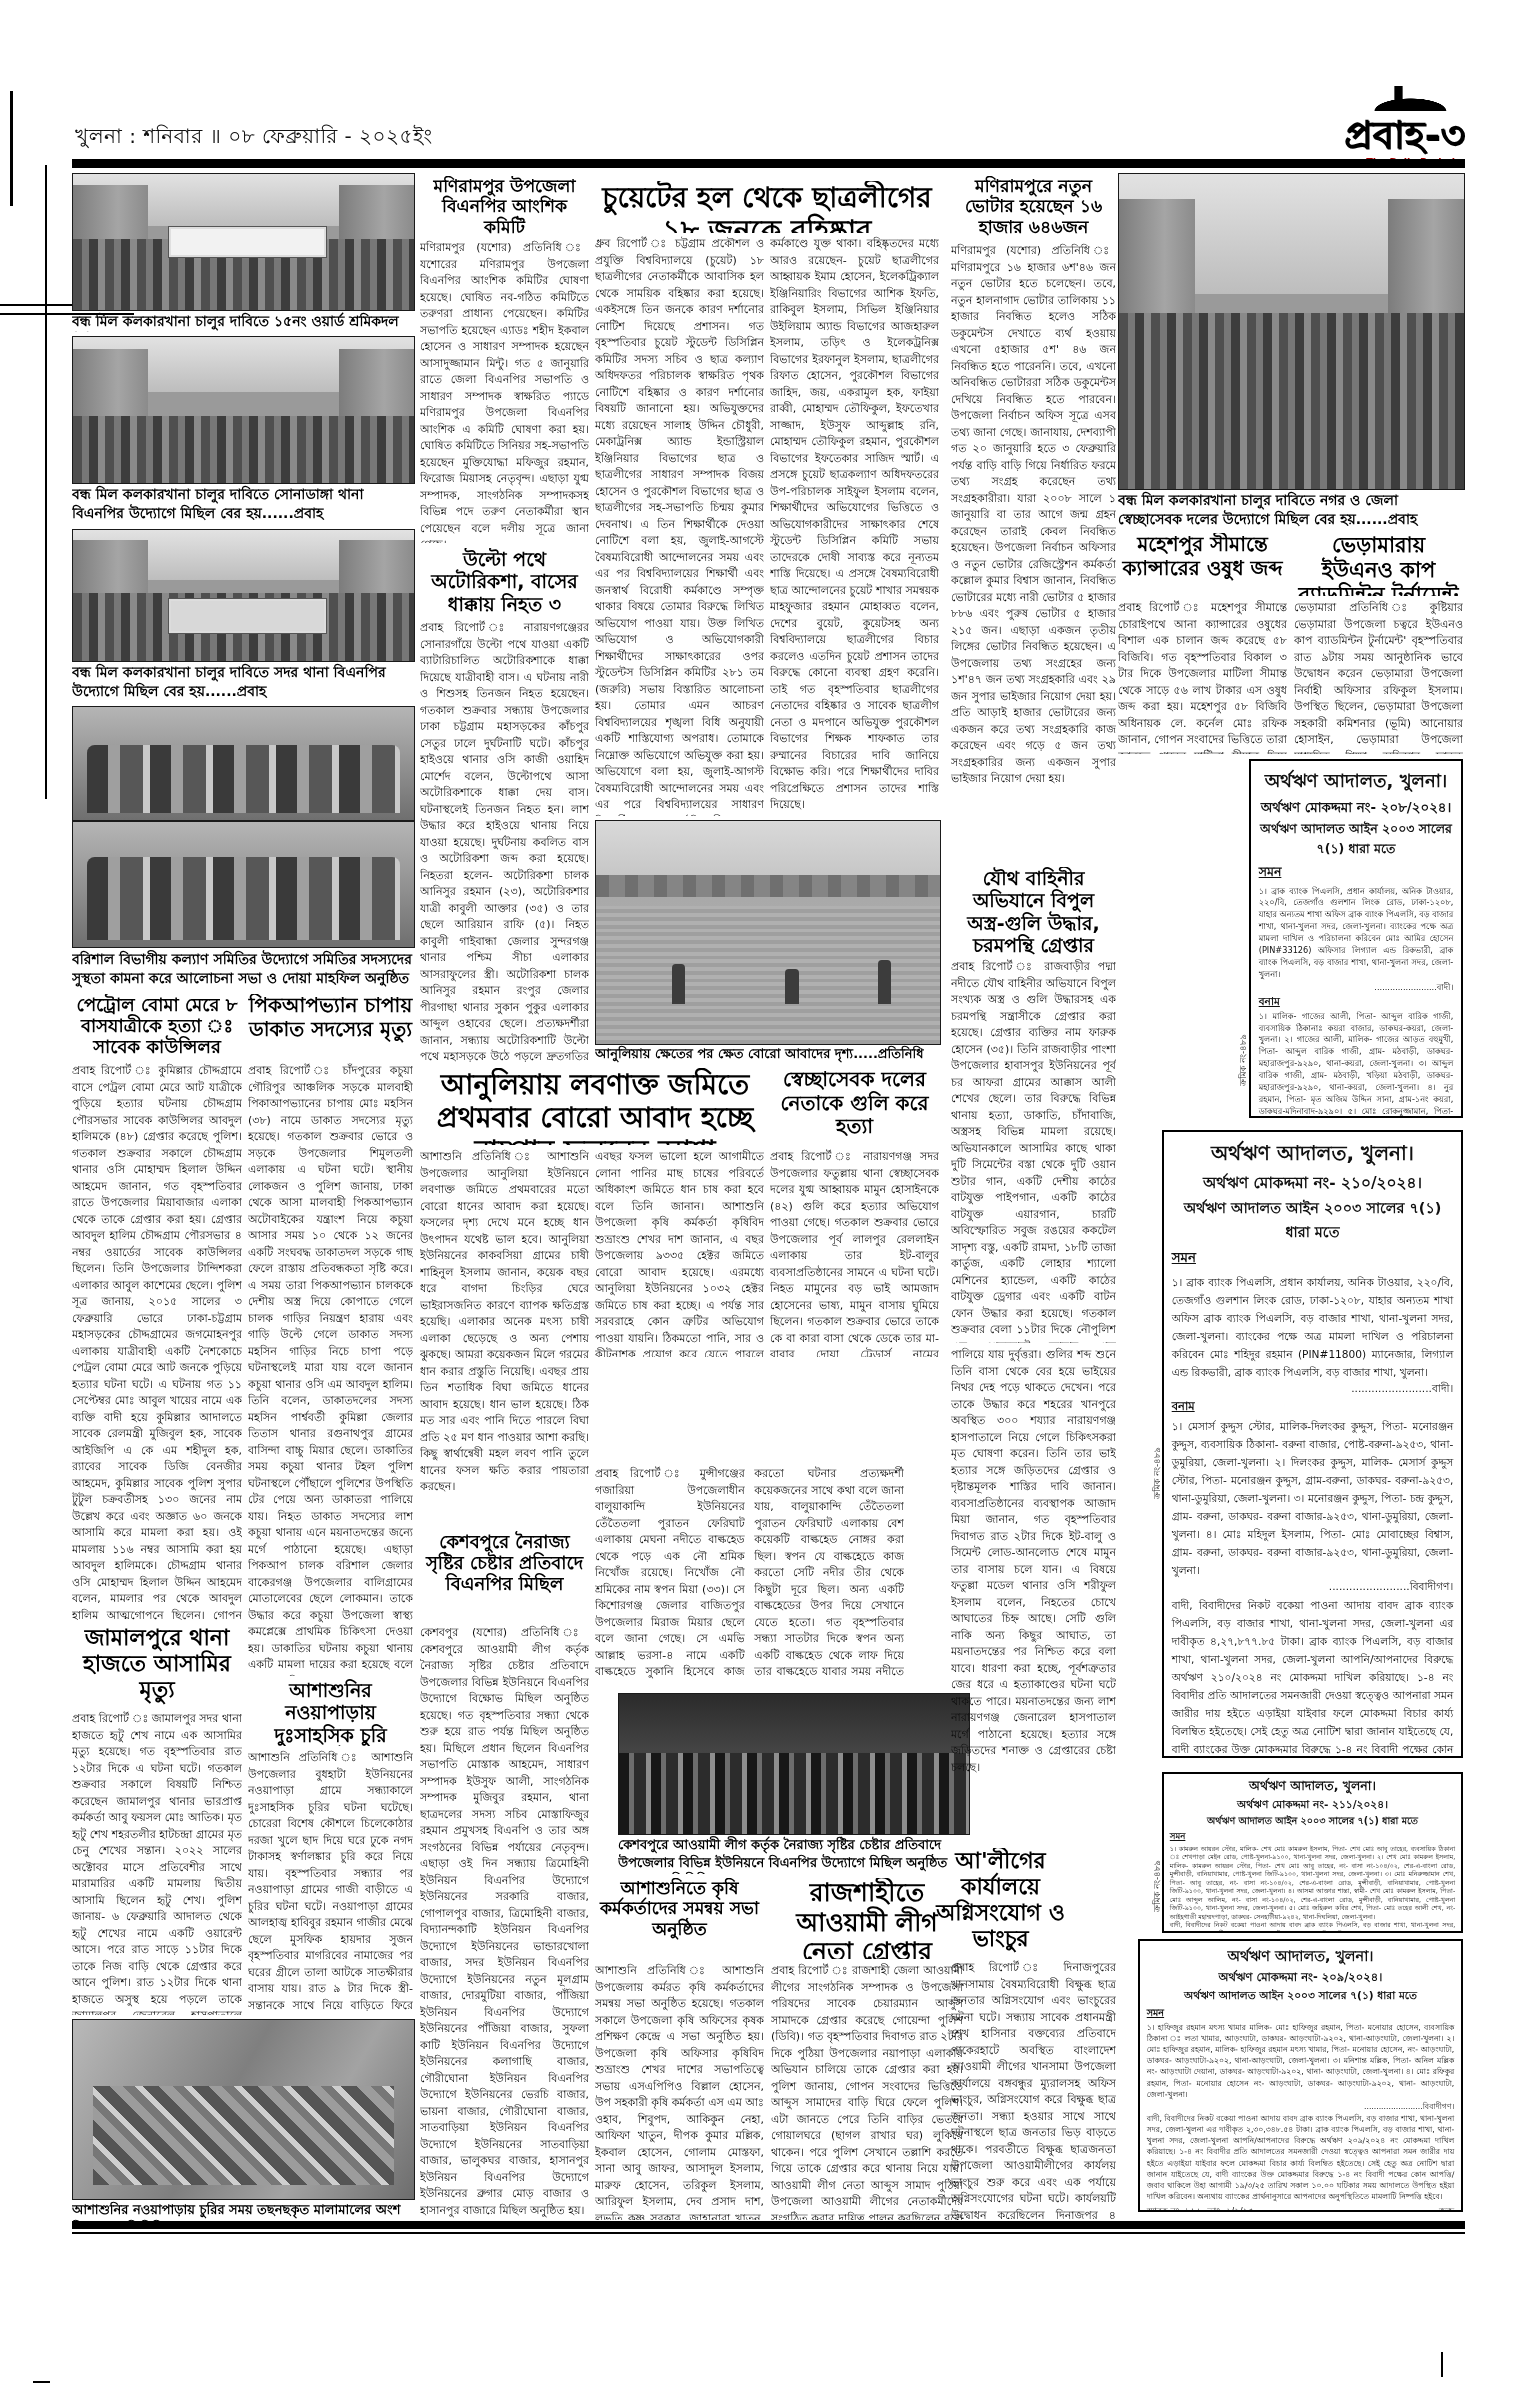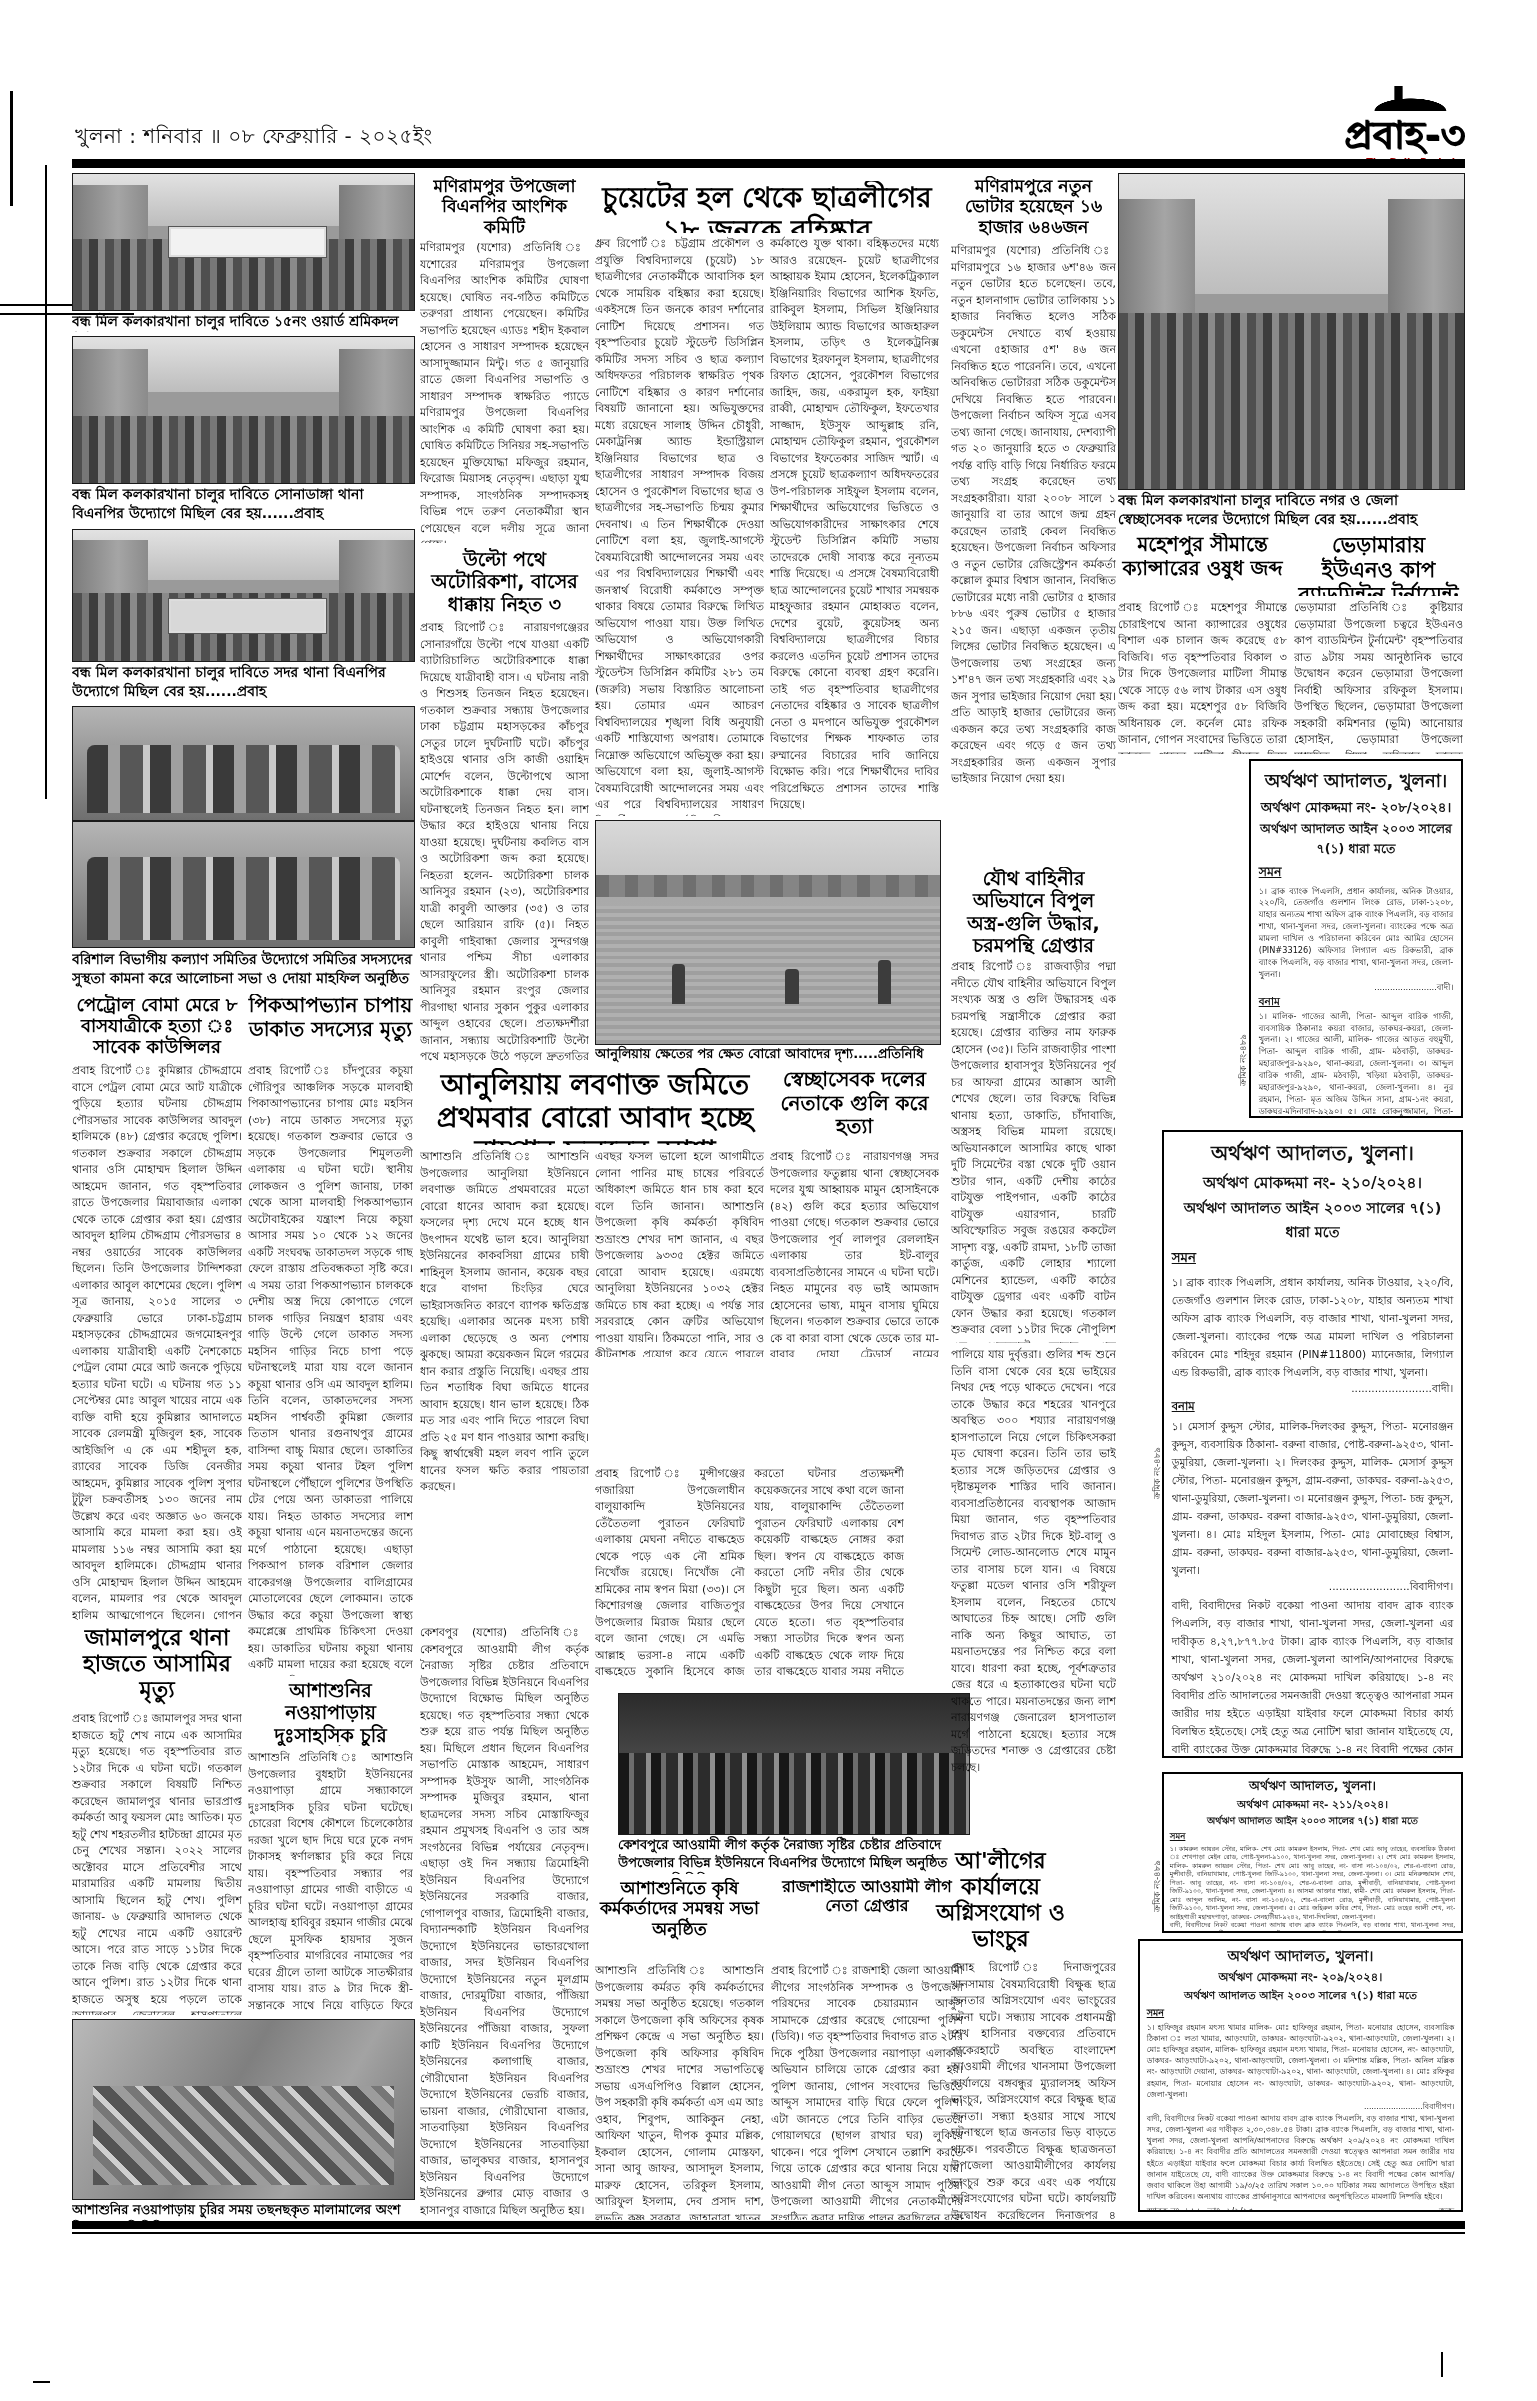--- a/index.html
+++ b/index.html
@@ -145,33 +145,34 @@
     <div class="farmer" style="left:22%"></div>
       <div class="farmer" style="left:55%;height:35px;"></div>
       <div class="farmer" style="left:82%;height:44px;"></div>
   </div>
   <div class="abs caption" style="left:595px;top:1045px;width:344px;height:20px;overflow:hidden;font-size:13px;">আনুলিয়ায় ক্ষেতের পর ক্ষেত বোরো আবাদের দৃশ্য.....প্রতিনিধি</div>
 
   <div class="abs hl" style="left:423px;top:1068px;width:344px;height:77px;font-size:28px;overflow:hidden;">আনুলিয়ায় লবণাক্ত জমিতে প্রথমবার বোরো আবাদ হচ্ছে বাম্পার ফলনের আশা</div>
   <div class="abs body-txt" style="left:420px;top:1149px;width:169px;height:379px;">আশাশুনি প্রতিনিধি ঃ আশাশুনি উপজেলার আনুলিয়া ইউনিয়নে লবণাক্ত জমিতে প্রথমবারের মতো বোরো ধানের আবাদ করা হয়েছে। ফসলের দৃশ্য দেখে মনে হচ্ছে ধান উৎপাদন যথেষ্ট ভাল হবে। আনুলিয়া ইউনিয়নের কাকবসিয়া গ্রামের চাষী শাহিনুল ইসলাম জানান, কয়েক বছর ধরে বাগদা চিংড়ির ঘেরে ভাইরাসজনিত কারণে ব্যাপক ক্ষতিগ্রস্ত হয়েছি। এলাকার অনেক মৎস্য চাষী এলাকা ছেড়েছে ও অন্য পেশায় ঝুকছে। আমরা কয়েকজন মিলে গরমের ধান করার প্রস্তুতি নিয়েছি। এবছর প্রায় তিন শতাধিক বিঘা জমিতে ধানের আবাদ হয়েছে। ধান ভাল হয়েছে। ঠিক মত সার এবং পানি দিতে পারলে বিঘা প্রতি ২৫ মণ ধান পাওয়ার আশা করছি। কিছু স্বার্থান্বেষী মহল লবণ পানি তুলে ধানের ফসল ক্ষতি করার পায়তারা করছেন।</div>
   <div class="abs body-txt" style="left:595px;top:1149px;width:169px;height:208px;">এবছর ফসল ভালো হলে আগামীতে লোনা পানির মাছ চাষের পরিবর্তে অধিকাংশ জমিতে ধান চাষ করা হবে বলে তিনি জানান। আশাশুনি উপজেলা কৃষি কর্মকর্তা কৃষিবিদ শুভ্রাংশু শেখর দাশ জানান, এ বছর উপজেলায় ৯৩৩৫ হেক্টর জমিতে বোরো আবাদ হয়েছে। এরমধ্যে আনুলিয়া ইউনিয়নের ১০৩২ হেক্টর জমিতে চাষ করা হচ্ছে। এ পর্যন্ত সার সরবরাহে কোন ত্রুটির অভিযোগ পাওয়া যায়নি। ঠিকমতো পানি, সার ও কীটনাশক প্রয়োগ করে যেতে পারলে এবং আবহাওয়া অনুকূল থাকলে বাম্পার ফলনের আশা করছি।</div>
 
+  <div class="abs hl" style="left:420px;top:1531px;width:169px;height:90px;font-size:18px;overflow:hidden;">কেশবপুরে নৈরাজ্য সৃষ্টির চেষ্টার প্রতিবাদে বিএনপির মিছিল</div>
   <div class="abs body-txt" style="left:420px;top:1625px;width:169px;height:594px;">কেশবপুর (যশোর) প্রতিনিধি ঃ কেশবপুরে আওয়ামী লীগ কর্তৃক নৈরাজ্য সৃষ্টির চেষ্টার প্রতিবাদে উপজেলার বিভিন্ন ইউনিয়নে বিএনপির উদ্যোগে বিক্ষোভ মিছিল অনুষ্ঠিত হয়েছে। গত বৃহস্পতিবার সন্ধ্যা থেকে শুরু হয়ে রাত পর্যন্ত মিছিল অনুষ্ঠিত হয়। মিছিলে প্রধান ছিলেন বিএনপির সভাপতি মোস্তাক আহমেদ, সাধারণ সম্পাদক ইউসুফ আলী, সাংগঠনিক সম্পাদক মুজিবুর রহমান, থানা ছাত্রদলের সদস্য সচিব মোস্তাফিজুর রহমান প্রমুখসহ বিএনপি ও তার অঙ্গ সংগঠনের বিভিন্ন পর্যায়ের নেতৃবৃন্দ। এছাড়া ওই দিন সন্ধ্যায় ত্রিমোহিনী ইউনিয়ন বিএনপির উদ্যোগে ইউনিয়নের সরকারি বাজার, গোপালপুর বাজার, ত্রিমোহিনী বাজার, বিদ্যানন্দকাটি ইউনিয়ন বিএনপির উদ্যোগে ইউনিয়নের ভান্ডারখোলা বাজার, সদর ইউনিয়ন বিএনপির উদ্যোগে ইউনিয়নের নতুন মূলগ্রাম বাজার, দোরমুটিয়া বাজার, পাঁজিয়া ইউনিয়ন বিএনপির উদ্যোগে ইউনিয়নের পাঁজিয়া বাজার, সুফলা কাটি ইউনিয়ন বিএনপির উদ্যোগে ইউনিয়নের কলাগাছি বাজার, গৌরীঘোনা ইউনিয়ন বিএনপির উদ্যোগে ইউনিয়নের ভেরচি বাজার, ভায়না বাজার, গৌরীঘোনা বাজার, সাতবাড়িয়া ইউনিয়ন বিএনপির উদ্যোগে ইউনিয়নের সাতবাড়িয়া বাজার, ভালুকঘর বাজার, হাসানপুর ইউনিয়ন বিএনপির উদ্যোগে ইউনিয়নের ব্রুগার মোড় বাজার ও হাসানপুর বাজারে মিছিল অনুষ্ঠিত হয়।</div>
 
   <div class="abs body-txt" style="left:595px;top:1466px;width:309px;height:223px;column-count:2;column-gap:9.6px;">প্রবাহ রিপোর্ট ঃ মুন্সীগঞ্জের গজারিয়া উপজেলাধীন বালুয়াকান্দি ইউনিয়নের তেঁতৈতলা পুরাতন ফেরিঘাট এলাকায় মেঘনা নদীতে বাল্কহেড থেকে পড়ে এক নৌ শ্রমিক নিখোঁজ রয়েছে। নিখোঁজ নৌ শ্রমিকের নাম স্বপন মিয়া (৩৩)। সে কিশোরগঞ্জ জেলার বাজিতপুর উপজেলার মিরাজ মিয়ার ছেলে বলে জানা গেছে। সে এমভি আল্লাহ ভরসা-৪ নামে একটি বাল্কহেডে সুকানি হিসেবে কাজ করতো ঘটনার প্রত্যক্ষদর্শী কয়েকজনের সাথে কথা বলে জানা যায়, বালুয়াকান্দি তেঁতৈতলা পুরাতন ফেরিঘাট এলাকায় বেশ কয়েকটি বাল্কহেড নোঙ্গর করা ছিল। স্বপন যে বাল্কহেডে কাজ করতো সেটি নদীর তীর থেকে কিছুটা দূরে ছিল। অন্য একটি বাল্কহেডের উপর দিয়ে সেখানে যেতে হতো। গত বৃহস্পতিবার সন্ধ্যা সাতটার দিকে স্বপন অন্য একটি বাল্কহেড থেকে লাফ দিয়ে তার বাল্কহেডে যাবার সময় নদীতে পড়ে যায়। দীর্ঘক্ষণ তাকে খোঁজাখুঁজির পরও পাওয়া না যাওয়ায় বিষয়টি নৌ পুলিশ ও ফায়ার সার্ভিসকে জানানো হয়।</div>
 
   <div class="abs photo night" style="left:618px;top:1693px;width:350px;height:140px;">
     <div class="crowd"></div>
   </div>
   <div class="abs caption" style="left:618px;top:1836px;width:350px;height:38px;overflow:hidden;font-size:13px;">কেশবপুরে আওয়ামী লীগ কর্তৃক নৈরাজ্য সৃষ্টির চেষ্টার প্রতিবাদে উপজেলার বিভিন্ন ইউনিয়নে বিএনপির উদ্যোগে মিছিল অনুষ্ঠিত হয়......প্রতিনিধি</div>
 
   <div class="abs hl" style="left:595px;top:1878px;width:169px;height:81px;font-size:17.3px;overflow:hidden;">আশাশুনিতে কৃষি কর্মকর্তাদের সমন্বয় সভা অনুষ্ঠিত</div>
   <div class="abs body-txt" style="left:595px;top:1963px;width:169px;height:257px;">আশাশুনি প্রতিনিধি ঃ আশাশুনি উপজেলায় কর্মরত কৃষি কর্মকর্তাদের সমন্বয় সভা অনুষ্ঠিত হয়েছে। গতকাল সকালে উপজেলা কৃষি অফিসের কৃষক প্রশিক্ষণ কেন্দ্রে এ সভা অনুষ্ঠিত হয়। উপজেলা কৃষি অফিসার কৃষিবিদ শুভ্রাংশু শেখর দাশের সভাপতিত্বে সভায় এসএপিপিও বিল্লাল হোসেন, উপ সহকারী কৃষি কর্মকর্তা এস এম আঃ ওহাব, শিবুপদ, আকিকুন নেহা, আফিফা খাতুন, দীপক কুমার মল্লিক, ইকবাল হোসেন, গোলাম মোস্তফা, সানা আবু জাফর, আসাদুল ইসলাম, মারুফ হোসেন, তরিকুল ইসলাম, আরিফুল ইসলাম, দেব প্রসাদ দাশ, লভুতি কৃষ্ণ সরকার, জাহানারা খাতুন, নাজমুস সাকিব শাওন, শেখ হাফিজুর রহমান, প্রদ্যুৎ কুমার রায় প্রমুখ উপস্থিত ছিলেন। সভায় বোরো আবাদ, সার সংকট ও নির্ধারিত মূল্যের বেশী দামে বিক্রয় না করতে পারে সেব্যাপারে কার্যকর পদক্ষেপ গ্রহনসহ বিভিন্ন বিষয় নিয়ে আলোচনা করা হয়।</div>
 
-  <div class="abs hl" style="left:771px;top:1878px;width:192px;height:81px;font-size:16px;overflow:hidden;">রাজশাহীতে আওয়ামী লীগ নেতা গ্রেপ্তার</div>
+  <div class="abs hl" style="left:771px;top:1878px;width:192px;height:81px;font-size:25px;overflow:hidden;">রাজশাহীতে আওয়ামী লীগ নেতা গ্রেপ্তার</div>
   <div class="abs body-txt" style="left:771px;top:1963px;width:192px;height:257px;">প্রবাহ রিপোর্ট ঃ রাজশাহী জেলা আওয়ামী লীগের সাংগঠনিক সম্পাদক ও উপজেলা পরিষদের সাবেক চেয়ারম্যান আব্দুস সামাদকে গ্রেপ্তার করেছে গোয়েন্দা পুলিশ (ডিবি)। গত বৃহস্পতিবার দিবাগত রাত ২টার দিকে পুঠিয়া উপজেলার নয়াপাড়া এলাকায় অভিযান চালিয়ে তাকে গ্রেপ্তার করা হয়। পুলিশ জানায়, গোপন সংবাদের ভিত্তিতে আব্দুস সামাদের বাড়ি ঘিরে ফেলে পুলিশ। এটা জানতে পেরে তিনি বাড়ির ভেতরে গোয়ালঘরে (ছাগল রাখার ঘর) লুকিয়ে থাকেন। পরে পুলিশ সেখানে তল্লাশি করতে গিয়ে তাকে গ্রেপ্তার করে থানায় নিয়ে যায়। আওয়ামী লীগ নেতা আব্দুস সামাদ পুঠিয়া উপজেলা আওয়ামী লীগের নেতাকর্মীদের সংগঠিত করার দায়িত্ব পালন করছিলেন বলে জানা গেছে। তিনি সাবেক প্রতিমন্ত্রী আব্দুল ওয়াদুদ দারার 'ডানহাত' হিসেবে এলাকায় পরিচিত ছিলেন। এর আগে ২ সেপ্টেম্বর পুঠিয়ায় নিজ এলাকা থেকে গ্রেপ্তার হয়েছিলেন আওয়ামী লীগ নেতা আব্দুস সামাদ। কয়েকদিন জেল খাটার পর জামিনে বেরিয়ে আসেন এই নেতা।</div>
 
   <div class="abs hl" style="left:770px;top:1068px;width:169px;height:77px;font-size:20px;overflow:hidden;">স্বেচ্ছাসেবক দলের নেতাকে গুলি করে হত্যা</div>
   <div class="abs body-txt" style="left:770px;top:1149px;width:169px;height:208px;">প্রবাহ রিপোর্ট ঃ নারায়ণগঞ্জ সদর উপজেলার ফতুল্লায় থানা স্বেচ্ছাসেবক দলের যুগ্ম আহ্বায়ক মামুন হোসাইনকে (৪২) গুলি করে হত্যার অভিযোগ পাওয়া গেছে। গতকাল শুক্রবার ভোরে উপজেলার পূর্ব লালপুর রেললাইন এলাকায় তার ইট-বালুর ব্যবসাপ্রতিষ্ঠানের সামনে এ ঘটনা ঘটে। নিহত মামুনের বড় ভাই আমজাদ হোসেনের ভাষ্য, মামুন বাসায় ঘুমিয়ে ছিলেন। গতকাল শুক্রবার ভোরে তাকে কে বা কারা বাসা থেকে ডেকে তার মা-বাবার দোয়া ট্রেডার্স নামের ব্যবসাপ্রতিষ্ঠানের সামনে ডেকে নিয়ে যায়। সেখানেই গুলি করে হত্যা করে</div>
 
   <div class="abs hl" style="left:951px;top:176px;width:165px;height:63px;font-size:17.3px;overflow:hidden;">মণিরামপুরে নতুন ভোটার হয়েছেন ১৬ হাজার ৬৪৬জন</div>
   <div class="abs body-txt" style="left:951px;top:243px;width:165px;height:620px;">মণিরামপুর (যশোর) প্রতিনিধি ঃ মণিরামপুরে ১৬ হাজার ৬শ'৪৬ জন নতুন ভোটার হতে চলেছেন। তবে, নতুন হালনাগাদ ভোটার তালিকায় ১১ হাজার নিবন্ধিত হলেও সঠিক ডকুমেন্টস দেখাতে ব্যর্থ হওয়ায় এখনো ৫হাজার ৫শ' ৪৬ জন নিবন্ধিত হতে পারেননি। তবে, এখনো অনিবন্ধিত ভোটাররা সঠিক ডকুমেন্টস দেখিয়ে নিবন্ধিত হতে পারবেন। উপজেলা নির্বাচন অফিস সূত্রে এসব তথ্য জানা গেছে। জানাযায়, দেশব্যাপী গত ২০ জানুয়ারি হতে ৩ ফেব্রুয়ারি পর্যন্ত বাড়ি বাড়ি গিয়ে নির্ধারিত ফরমে তথ্য সংগ্রহ করেছেন তথ্য সংগ্রহকারীরা। যারা ২০০৮ সালে ১ জানুয়ারি বা তার আগে জন্ম গ্রহন করেছেন তারাই কেবল নিবন্ধিত হয়েছেন। উপজেলা নির্বাচন অফিসার ও নতুন ভোটার রেজিস্ট্রেশন কর্মকর্তা কল্লোল কুমার বিশ্বাস জানান, নিবন্ধিত ভোটারের মধ্যে নারী ভোটার ৫ হাজার ৮৮৬ এবং পুরুষ ভোটার ৫ হাজার ২১৫ জন। এছাড়া একজন তৃতীয় লিঙ্গের ভোটার নিবন্ধিত হয়েছেন। এ উপজেলায় তথ্য সংগ্রহের জন্য ১শ'৪৭ জন তথ্য সংগ্রহকারি এবং ২৯ জন সুপার ভাইজার নিয়োগ দেয়া হয়। প্রতি আড়াই হাজার ভোটারের জন্য একজন করে তথ্য সংগ্রহকারি কাজ করেছেন এবং গড়ে ৫ জন তথ্য সংগ্রহকারির জন্য একজন সুপার ভাইজার নিয়োগ দেয়া হয়।</div>
 
   <div class="abs hl" style="left:951px;top:867px;width:165px;height:88px;font-size:19px;overflow:hidden;">যৌথ বাহিনীর অভিযানে বিপুল অস্ত্র-গুলি উদ্ধার, চরমপন্থি গ্রেপ্তার</div>
   <div class="abs body-txt" style="left:951px;top:959px;width:165px;height:384px;">প্রবাহ রিপোর্ট ঃ রাজবাড়ীর পদ্মা নদীতে যৌথ বাহিনীর অভিযানে বিপুল সংখ্যক অস্ত্র ও গুলি উদ্ধারসহ এক চরমপন্থি সন্ত্রাসীকে গ্রেপ্তার করা হয়েছে। গ্রেপ্তার ব্যক্তির নাম ফারুক হোসেন (৩৫)। তিনি রাজবাড়ীর পাংশা উপজেলার হাবাসপুর ইউনিয়নের পূর্ব চর আফরা গ্রামের আক্কাস আলী শেখের ছেলে। তার বিরুদ্ধে বিভিন্ন থানায় হত্যা, ডাকাতি, চাঁদাবাজি, অস্ত্রসহ বিভিন্ন মামলা রয়েছে। অভিযানকালে আসামির কাছে থাকা দুটি সিমেন্টের বস্তা থেকে দুটি ওয়ান শুটার গান, একটি দেশীয় কাঠের বাটযুক্ত পাইপগান, একটি কাঠের বাটযুক্ত এয়ারগান, চারটি অবিস্ফোরিত সবুজ রঙয়ের ককটেল সাদৃশ্য বস্তু, একটি রামদা, ১৮টি তাজা কার্তুজ, একটি লোহার শ্যালো মেশিনের হ্যান্ডেল, একটি কাঠের বাটযুক্ত ড্রেগার এবং একটি বাটন ফোন উদ্ধার করা হয়েছে। গতকাল শুক্রবার বেলা ১১টার দিকে নৌপুলিশ এক প্রেসনোটে জানায়, গত বৃহস্পতিবার সকাল ৬টার দিকে দৌলতদিয়া নৌপুলিশ ফাঁড়ির ইনচার্জ পুলিশ পরিদর্শক এনামুল হক সঙ্গীয় ফোর্সসহ পদ্মা নদীতে অভিযান চালায়।</div>

